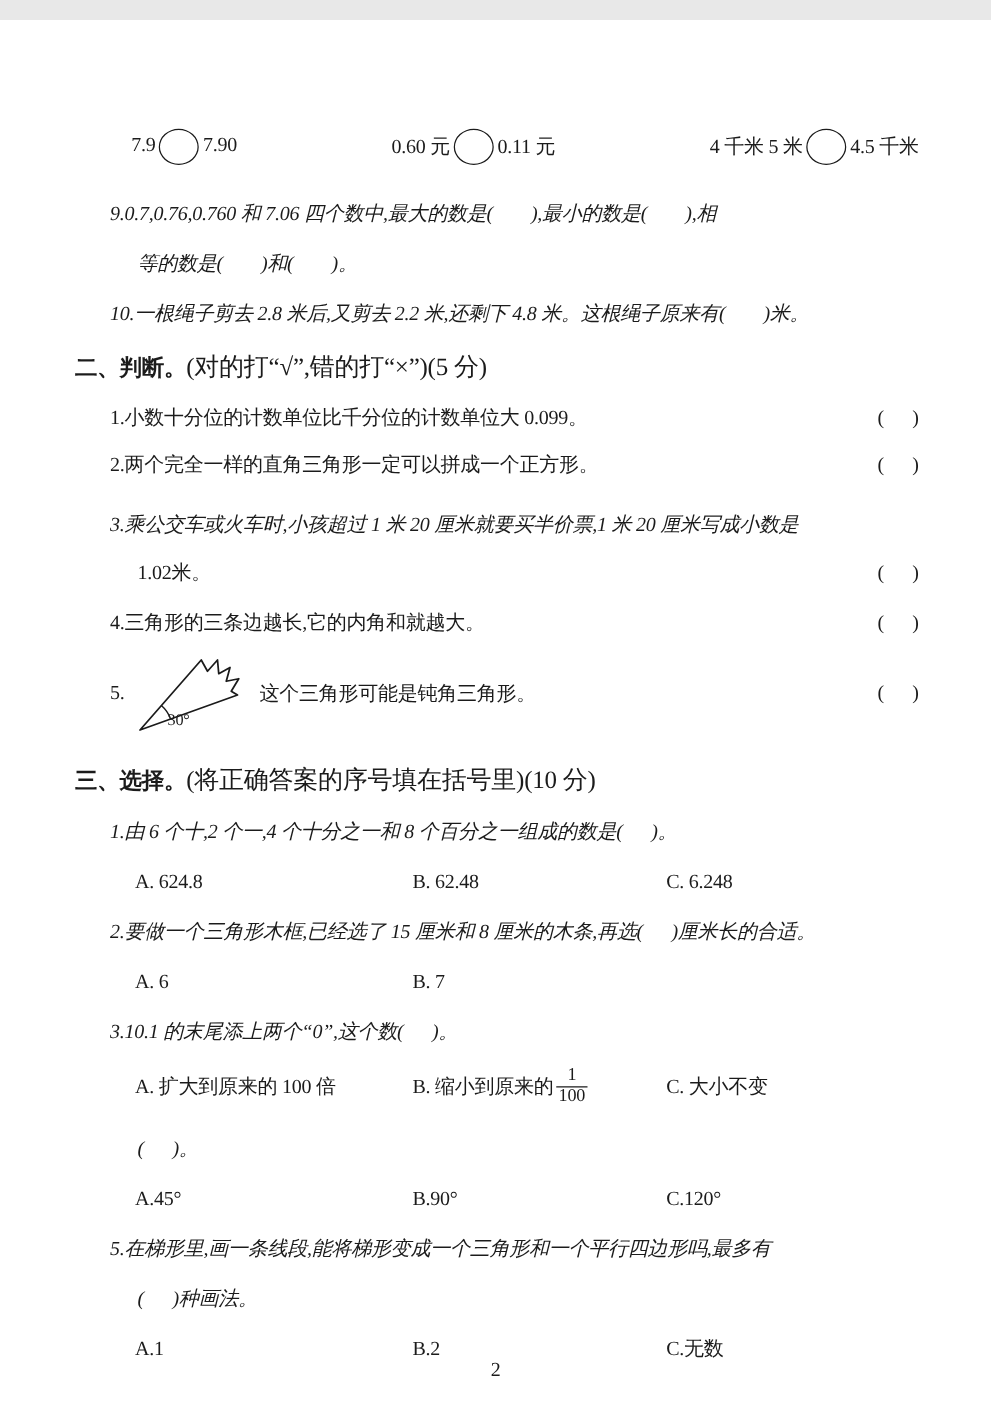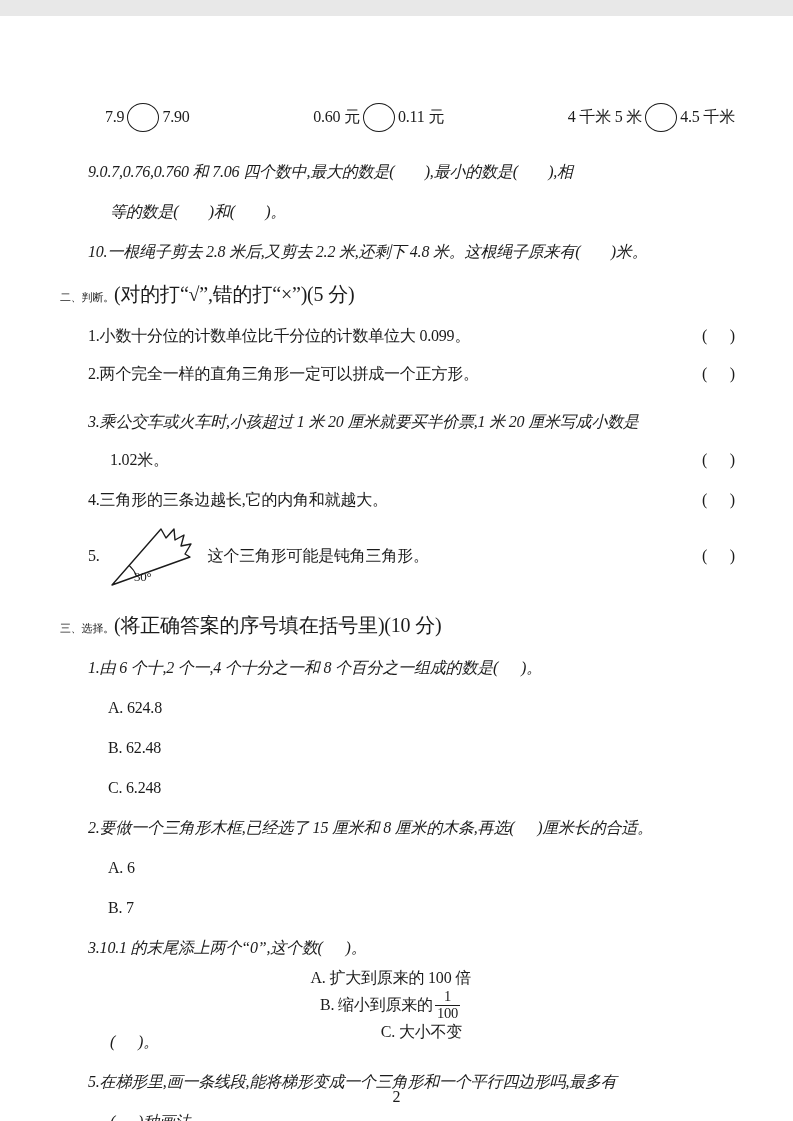--- a/index.html
+++ b/index.html
@@ -13,30 +13,30 @@
   .compare-row{display:flex;justify-content:space-between;align-items:center;height:34px;margin-left:45px;}
   .cmp{display:inline-flex;align-items:center;white-space:pre;}
   .circle{display:inline-block;width:30px;height:27px;border:1.6px solid #1b1b1b;border-radius:50%;margin:0 3px;background:#fff;}
   
   .pline{white-space:pre;line-height:40px;font-style:italic;}
   .ind-num{margin-left:28px;}
   .ind-cont{margin-left:50px;}
   .qnum{white-space:pre;}
   
   .sec-header{line-height:40px;white-space:pre;margin-top:2px;}
-  .sec-title{font-weight:normal;font-size:11px;}
+  .sec-title{font-weight:bold;font-size:18px;}
   .sec-sub{font-size:20px;}
   
   .jrow{display:flex;line-height:38px;white-space:pre;}
   .jrow .jtext{flex:1 1 auto;}
   .slot{white-space:pre;margin-left:auto;}
   .jrow.fig{align-items:center;height:74px;line-height:normal;}
   .fig svg{margin:0 8px 0 6px;display:block;}
   
-  .opts{display:flex;line-height:40px;margin-left:48px;white-space:pre;flex-direction:column;}
+  .opts{display:flex;line-height:40px;margin-left:48px;white-space:pre;}
   .opt1{width:222px;}
   .opt2{width:203px;display:inline-flex;align-items:center;white-space:pre;}
   .opt3{flex:1;}
   .opts.tall{height:46px;align-items:center;line-height:normal;}
   .frac{display:inline-flex;flex-direction:column;align-items:center;line-height:1.1;font-size:14.5px;vertical-align:middle;margin-left:2px;}
   .frac .fden{border-top:1.3px solid #1b1b1b;padding:0 2px;}
   .page-num{position:absolute;left:0;right:0;top:1072px;text-align:center;font-size:16px;}
 </style>
 </head>
 <body>
@@ -128,20 +128,25 @@
       <div class="pline ind-num"><span class="qnum">3.</span><span>10.1 的末尾添上两个“0”,这个数(      )。</span></div>
       <div class="opts tall">
         <span class="opt1">A. 扩大到原来的 100 倍</span>
         <span class="opt2"><span>B. 缩小到原来的</span><span class="frac"><span class="fnum">1</span><span class="fden">100</span></span></span>
         <span class="opt3">C. 大小不变</span>
       </div>
     </div>
 
     <div style="margin-top:8px;">
       <div class="pline ind-cont">(      )。</div>
+      <div class="opts">
+        <span class="opt1">A.45°</span>
+        <span class="opt2">B.90°</span>
+        <span class="opt3">C.120°</span>
+      </div>
     </div>
 
     <div>
       <div class="pline ind-num"><span class="qnum">5.</span><span>在梯形里,画一条线段,能将梯形变成一个三角形和一个平行四边形吗,最多有</span></div>
       <div class="pline ind-cont">(      )种画法。</div>
       <div class="opts">
         <span class="opt1">A.1</span>
         <span class="opt2">B.2</span>
         <span class="opt3">C.无数</span>
       </div>

